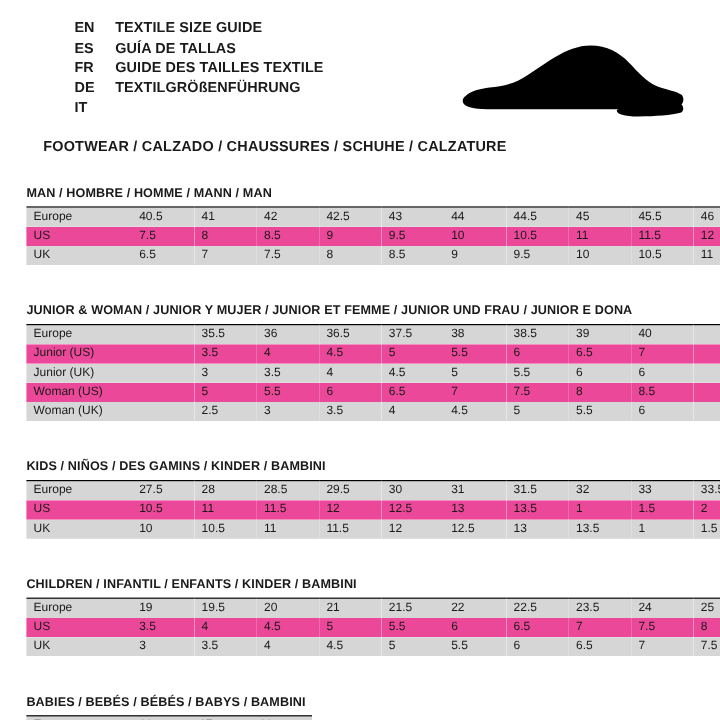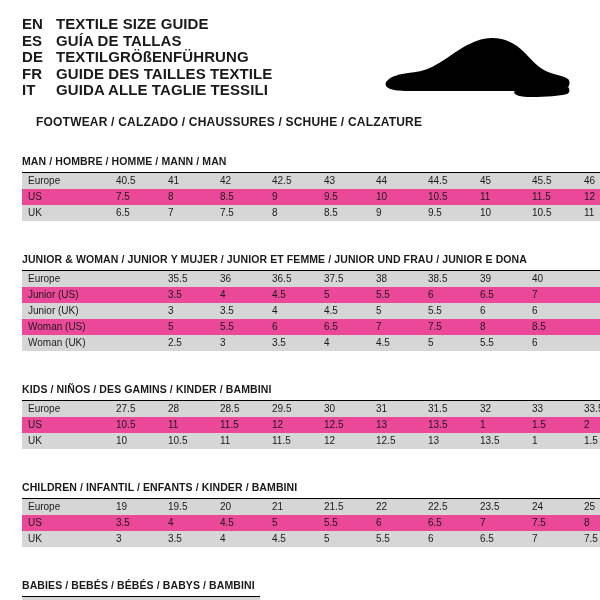--- a/index.html
+++ b/index.html
@@ -29,24 +29,25 @@
     align-items: flex-start;
   }
   .lang-block {
     display: flex;
     flex-direction: column;
     gap: 1px;
   }
   .lang-row {
     display: flex;
     align-items: baseline;
-    font-size: 15px;
+    font-size: 12px;
     line-height: 15.5px;
     font-weight: bold;
     letter-spacing: 0.1px;
+    margin-left: 40px;
   }
   .lang-code {
     width: 34px;
     flex: none;
   }
   .lang-title {
     white-space: nowrap;
   }
 
   .shoe-art {
@@ -120,30 +121,29 @@
     <div class="lang-block">
       <div class="lang-row">
         <span class="lang-code">EN</span>
         <span class="lang-title">TEXTILE SIZE GUIDE</span>
       </div>
       <div class="lang-row">
         <span class="lang-code">ES</span>
         <span class="lang-title">GUÍA DE TALLAS</span>
       </div>
       <div class="lang-row">
+        <span class="lang-code">FR</span>
+        <span class="lang-title">GUIDE DES TAILLES TEXTILE</span>
+      </div>
+      <div class="lang-row">
         <span class="lang-code">DE</span>
         <span class="lang-title">TEXTILGRÖßENFÜHRUNG</span>
       </div>
       <div class="lang-row">
-        <span class="lang-code">FR</span>
-        <span class="lang-title">GUIDE DES TAILLES TEXTILE</span>
-      </div>
-      <div class="lang-row">
         <span class="lang-code">IT</span>
-        <span class="lang-title">GUIDA ALLE TAGLIE TESSILI</span>
       </div>
     </div>
 
     <svg class="shoe-art" viewBox="0 0 190 72">
       <path fill="#000000" d="M6,48 C10,44 18,42 26,41 C34,40 42,39 50,35 C60,30 70,22 80,16 C90,10 100,6 110,6 C124,6 134,12 142,20 C150,28 156,36 166,40 C174,43 182,44 186,47 C188,49 188,53 186,55 C182,58 170,59 150,59 C120,59 60,59 28,59 C16,59 8,58 5,55 C3,53 3,50 6,48 Z"></path>
       <path fill="#000000" d="M150,58 C166,58 180,57 186,55 C188,57 188,61 185,62 C178,64 164,65 150,65 C138,65 132,63 132,60 C132,58.5 138,58 150,58 Z"></path>
     </svg>
   </div>
 
   <div class="section-title">FOOTWEAR / CALZADO / CHAUSSURES / SCHUHE / CALZATURE</div>

